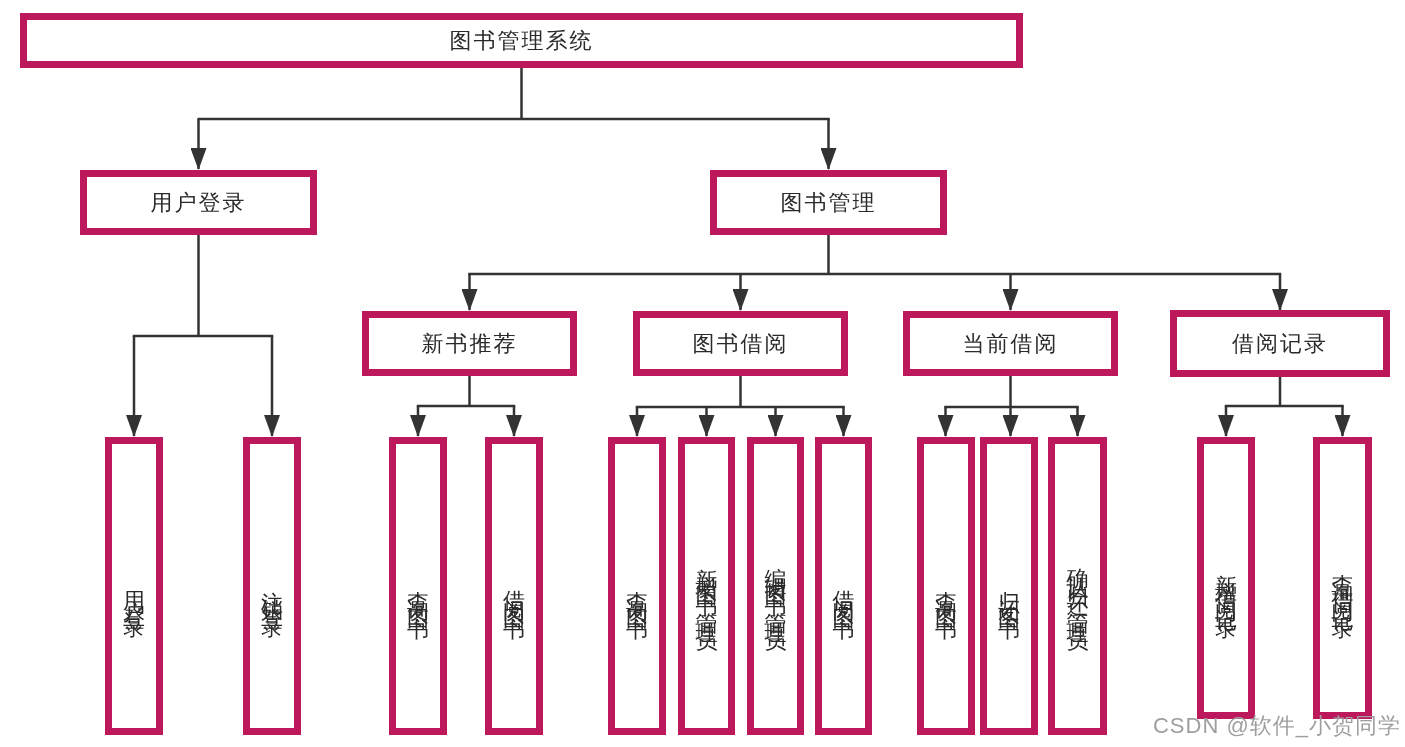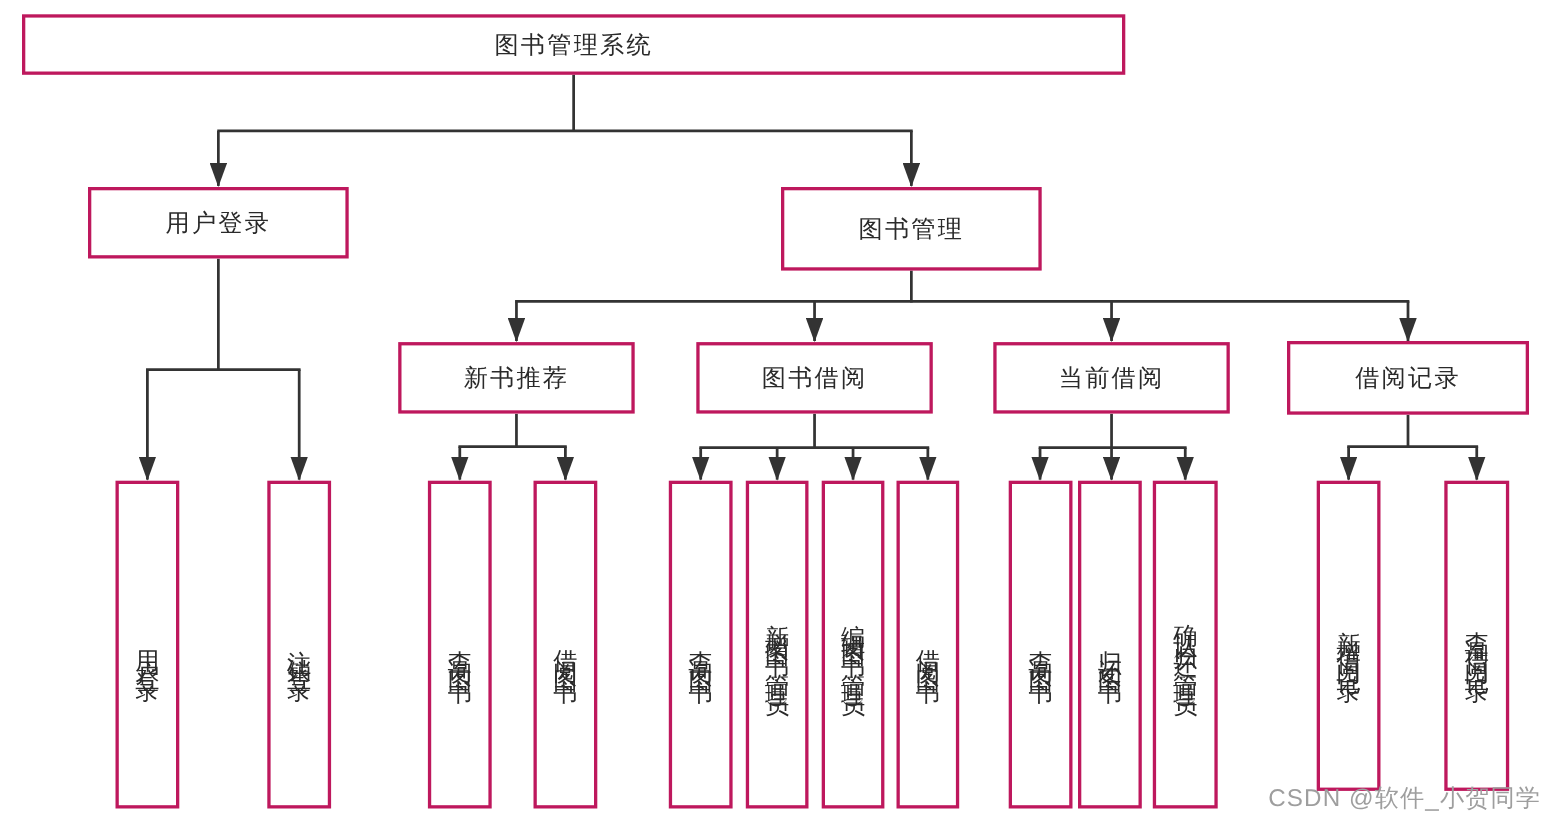--- a/index.html
+++ b/index.html
@@ -16,21 +16,21 @@
     overflow: hidden;
   }
   svg.connectors {
     position: absolute;
     left: 0; top: 0;
     width: 1405px; height: 747px;
   }
   .box {
     position: absolute;
     box-sizing: border-box;
-    border: 3px solid #be185d;
+    border: 7px solid #be185d;
     background: #ffffff;
     display: flex;
     align-items: center;
     justify-content: center;
     color: #2a2a2a;
   }
   .hlabel {
     font-size: 22px;
     letter-spacing: 2px;
     white-space: nowrap;
@@ -109,21 +109,21 @@
     </g>
   </svg>
 
   <div class="box" style="left:20px; top:13px; width:1003px; height:55px;">
     <span class="hlabel">图书管理系统</span>
   </div>
 
   <div class="box" style="left:80px; top:170px; width:237px; height:65px;">
     <span class="hlabel">用户登录</span>
   </div>
-  <div class="box" style="left:710px; top:170px; width:237px; height:76px;">
+  <div class="box" style="left:710px; top:170px; width:237px; height:65px;">
     <span class="hlabel">图书管理</span>
   </div>
 
   <div class="box" style="left:362px; top:311px; width:215px; height:65px;">
     <span class="hlabel">新书推荐</span>
   </div>
   <div class="box" style="left:633px; top:311px; width:215px; height:65px;">
     <span class="hlabel">图书借阅</span>
   </div>
   <div class="box" style="left:903px; top:311px; width:215px; height:65px;">

